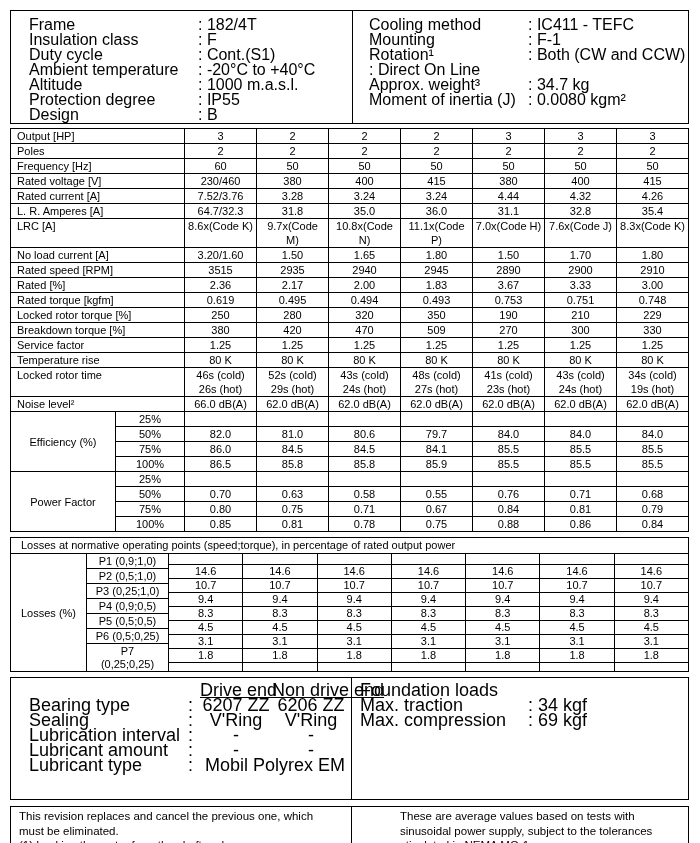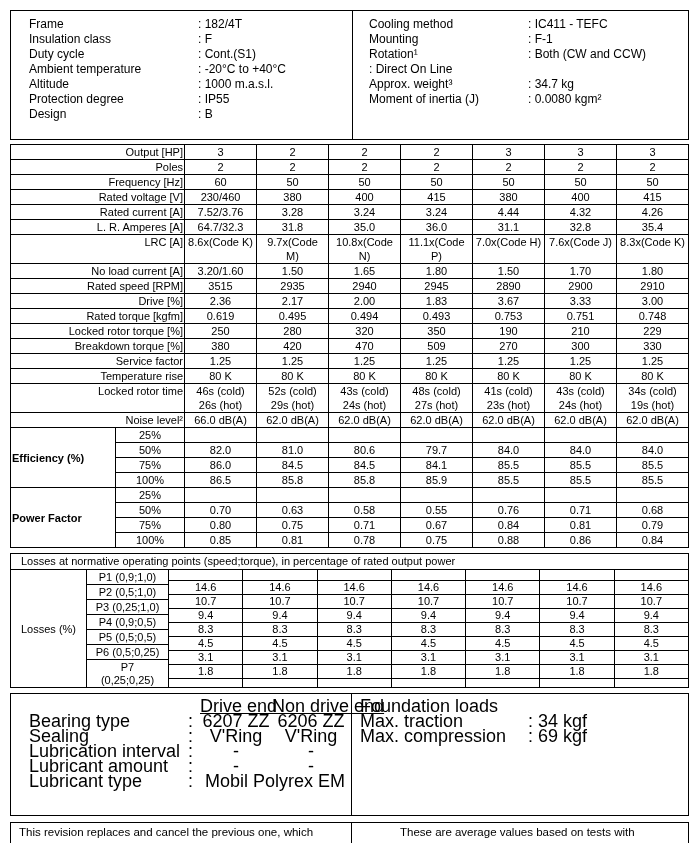--- a/index.html
+++ b/index.html
@@ -6,36 +6,36 @@
   html,body { margin:0; padding:0; background:#fff; }
   body {
     width:700px; height:843px;
     font-family:"Liberation Sans", sans-serif;
     color:#000; position:relative;
   }
   .page { position:absolute; left:10px; top:10px; width:679px; }
   .box { border:1px solid #000; background:#fff; }
 
   
-  .general { display:flex; height:130px; margin-bottom:4px; font-size:12px; }
+  .general { display:flex; height:114px; margin-bottom:4px; font-size:16px; }
   .general-left { width:342px; border-right:1px solid #000; padding:6px 0 0 18px; }
   .general-right { flex:1; padding:6px 0 0 16px; }
   .g-row { display:flex; line-height:15px; white-space:nowrap; }
   .general-left .g-label { width:169px; }
   .general-right .g-label { width:159px; }
 
   
   table.ratings { border-collapse:collapse; table-layout:fixed; width:679px; margin-bottom:5px; }
   table.ratings td {
     border:1px solid #000; font-size:11px; line-height:14px; height:15px;
     padding:0 1px; text-align:center; vertical-align:top;
     white-space:pre-line; overflow:hidden;
   }
-  table.ratings td.lbl { text-align:right; padding-left:20px; white-space:nowrap; }
-  table.ratings td.vmid { vertical-align:middle; text-align:left; white-space:nowrap;font-weight:bold; }
+  table.ratings td.lbl { text-align:left; padding-left:6px; white-space:nowrap; }
+  table.ratings td.vmid { vertical-align:middle; text-align:center; white-space:nowrap; }
 
   
   .losses { margin-bottom:5px; }
   .losses-title { height:16px; line-height:15px; border-bottom:1px solid #000; padding-left:10px; font-size:11px; }
   .losses-body { display:flex; height:117px; font-size:11px; }
   .losses-name { width:75px; display:flex; align-items:center; justify-content:center; }
   .losses-points { width:82px; border-left:1px solid #000; display:flex; flex-direction:column; }
   .point-cell { height:15px; line-height:14px; border-bottom:1px solid #000; text-align:center; }
   .point-cell.last { flex:1; border-bottom:none; white-space:pre-line; line-height:13px; padding-top:1px; }
   .losses-values { flex:1; border-left:1px solid #000; display:flex; }
@@ -226,21 +226,21 @@
           <td class="lbl" colspan="2">Rated speed [RPM]</td>
           <td class="val">3515</td>
           <td class="val">2935</td>
           <td class="val">2940</td>
           <td class="val">2945</td>
           <td class="val">2890</td>
           <td class="val">2900</td>
           <td class="val">2910</td>
         </tr>
         <tr>
-          <td class="lbl" colspan="2">Drive [%]</td>
+          <td class="lbl" colspan="2">Rated [%]</td>
           <td class="val">2.36</td>
           <td class="val">2.17</td>
           <td class="val">2.00</td>
           <td class="val">1.83</td>
           <td class="val">3.67</td>
           <td class="val">3.33</td>
           <td class="val">3.00</td>
         </tr>
         <tr>
           <td class="lbl" colspan="2">Rated torque [kgfm]</td>

